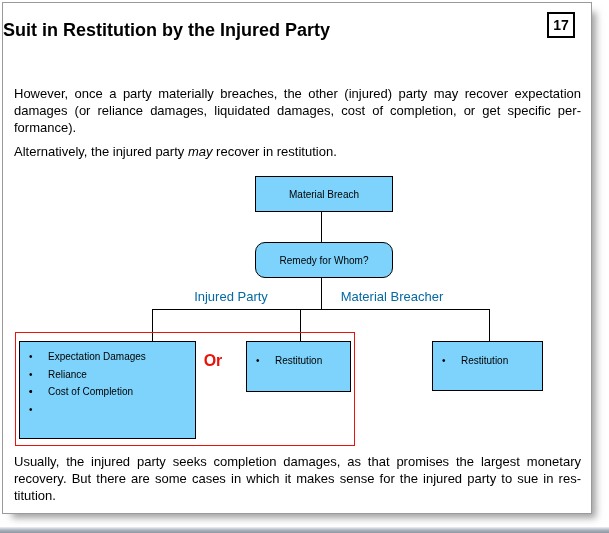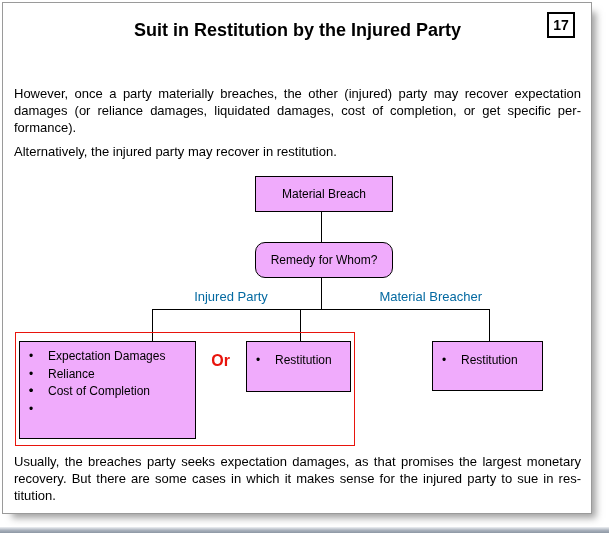--- a/index.html
+++ b/index.html
@@ -8,55 +8,55 @@
     --line-black:#000000;
   }
   *{margin:0;padding:0;box-sizing:border-box;}
   body{font-family:"Liberation Sans",sans-serif;background:#ffffff;}
   .slide{position:relative;width:609px;height:533px;background:#ffffff;overflow:hidden;}
   .sheet{position:absolute;left:2px;top:2px;width:590px;height:512px;background:#ffffff;
          border:1px solid var(--page-border);
          box-shadow:7px 7px 7px -3px rgba(110,110,110,0.65);}
   .bottom-strip{position:absolute;left:0;top:527px;width:609px;height:6px;
          background:linear-gradient(180deg,#eef0f3 0%,#a9b1bc 55%,#8d97a4 100%);}
-  .title{position:absolute;left:3px;top:20px;width:589px;text-align:center;
+  .title{position:absolute;left:3px;top:20px;width:589px;
          font-size:18px;font-weight:bold;color:#000;}
   .pageno{position:absolute;left:547px;top:12px;width:28px;height:26px;border:2px solid #000;
          background:#fff;font-size:14px;font-weight:bold;display:flex;align-items:center;justify-content:center;}
   .para{position:absolute;left:14px;width:567px;font-size:13px;line-height:17px;color:#000;}
   .para .jl{text-align:justify;text-align-last:justify;}
   .para .ll{text-align:left;}
   .p1{top:52px;}
   .p2{top:85px;}
   .p3{top:143px;}
   .p4{top:453px;}
-  .em{}
-  .dbox{position:absolute;border:1px solid var(--line-black);background:#f0abfc;
-        font-size:12px;color:#000;}
+  .em{font-style:italic;}
+  .dbox{position:absolute;border:1px solid var(--line-black);background:#7dd3fc;
+        font-size:10px;color:#000;}
   .dbox.center{display:flex;align-items:center;justify-content:center;}
   .box-mb{left:255px;top:176px;width:138px;height:36px;}
   .box-remedy{left:255px;top:242px;width:138px;height:36px;border-radius:10px;}
   .vline,.hline{position:absolute;background:var(--line-black);}
   .v1{left:321px;top:212px;width:1px;height:30px;}
   .v2{left:321px;top:278px;width:1px;height:31px;}
   .hmain{left:152px;top:309px;width:338px;height:1px;}
   .v3{left:152px;top:310px;width:1px;height:31px;}
   .v4{left:300px;top:310px;width:1px;height:31px;}
   .v5{left:489px;top:310px;width:1px;height:31px;}
   .branch-label{position:absolute;top:289px;width:112px;text-align:center;font-size:13px;color:#0369a1;}
   .lbl-injured{left:175px;}
-  .lbl-breacher{left:370px;text-align:right;}
+  .lbl-breacher{left:336px;}
   .red-rect{position:absolute;left:15px;top:332px;width:340px;height:114px;
         border:1px solid var(--accent-red);}
   .box-options{left:19px;top:341px;width:177px;height:98px;padding-top:6px;}
   .box-rest-mid{left:246px;top:341px;width:105px;height:51px;padding-top:10px;}
   .box-rest-right{left:432px;top:341px;width:111px;height:50px;padding-top:10px;}
   .bullet-item{position:relative;padding-left:28px;line-height:17.5px;white-space:nowrap;}
   .bullet-item .dot{position:absolute;left:9px;top:0;}
-  .or-label{position:absolute;left:196px;top:352px;width:34px;text-align:right;
+  .or-label{position:absolute;left:196px;top:352px;width:34px;text-align:center;
         font-size:16px;font-weight:bold;color:var(--accent-red);}
 </style>
 </head>
 <body>
 
 <div class="slide">
   <div class="sheet"></div>
 
   <div class="title">Suit in Restitution by the Injured Party</div>
 
@@ -107,19 +107,19 @@
 
   <div class="dbox box-rest-mid">
     <div class="bullet-item"><span class="dot">•</span><span>Restitution</span></div>
   </div>
 
   <div class="dbox box-rest-right">
     <div class="bullet-item"><span class="dot">•</span><span>Restitution</span></div>
   </div>
 
   <div class="para p4">
-    <div class="jl">Usually, the breaches party seeks expectation damages, as that promises the largest monetary</div>
+    <div class="jl">Usually, the injured party seeks completion damages, as that promises the largest monetary</div>
     <div class="jl">recovery. But there are some cases in which it makes sense for the injured party to sue in res-</div>
     <div class="ll">titution.</div>
   </div>
 
   <div class="bottom-strip"></div>
 </div>
 
 </body></html>

